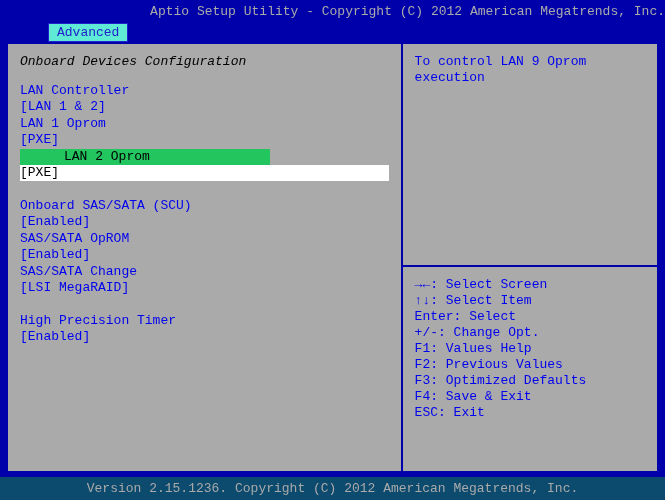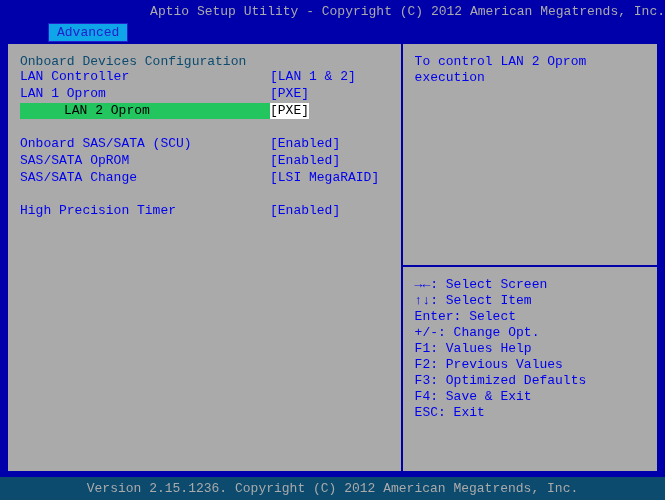--- a/index.html
+++ b/index.html
@@ -28,21 +28,21 @@
       text-align: right;
       padding: 4px 0;
       font-size: 13px;
     }
     .tab-row {
       background: #0000aa;
       padding-left: 48px;
       display: flex;
     }
     .tab {
-      background: #0ea5e9;
+      background: #5eead4;
       color: #2020cc;
       padding: 1px 8px;
       border: 1px solid #2020cc;
       font-weight: normal;
     }
     .main-area {
       flex: 1;
       display: flex;
       background: #aaaaaa;
       margin: 0 6px 4px 6px;
@@ -53,26 +53,29 @@
       border-right: 2px solid #0000aa;
       padding: 10px 12px;
     }
     .right-panel {
       flex: 1;
       padding: 10px 12px;
       display: flex;
       flex-direction: column;
     }
     .section-title {
-      color: #0c4a6e;
+      color: #000000;
+      margin-bottom: 14px;
+      font-style: italic;
     }
     .setting-row {
       display: flex;
       margin-bottom: 1px;
       line-height: 16px;
+      flex-direction: column;
     }
     .setting-label {
       width: 250px;
       color: #0000ee;
     }
     .setting-value {
       color: #0000ee;
     }
     .setting-row.selected .setting-label {
       background: #22c55e;
@@ -156,21 +159,21 @@
       <div class="spacer"></div>
 
       <div class="setting-row">
         <span class="setting-label">High Precision Timer</span>
         <span class="setting-value">[Enabled]</span>
       </div>
     </div>
 
     <div class="right-panel">
       <div class="help-text">
-        <span>To control LAN 2 Oprom</span><br>
+        <span>To control LAN 9 Oprom</span><br>
         <span>execution</span>
       </div>
       <div class="help-spacer"></div>
       <div class="divider"></div>
       <div class="nav-help">
         <span class="nav-line">→←: Select Screen</span>
         <span class="nav-line">↑↓: Select Item</span>
         <span class="nav-line">Enter: Select</span>
         <span class="nav-line">+/-: Change Opt.</span>
         <span class="nav-line">F1: Values Help</span>

